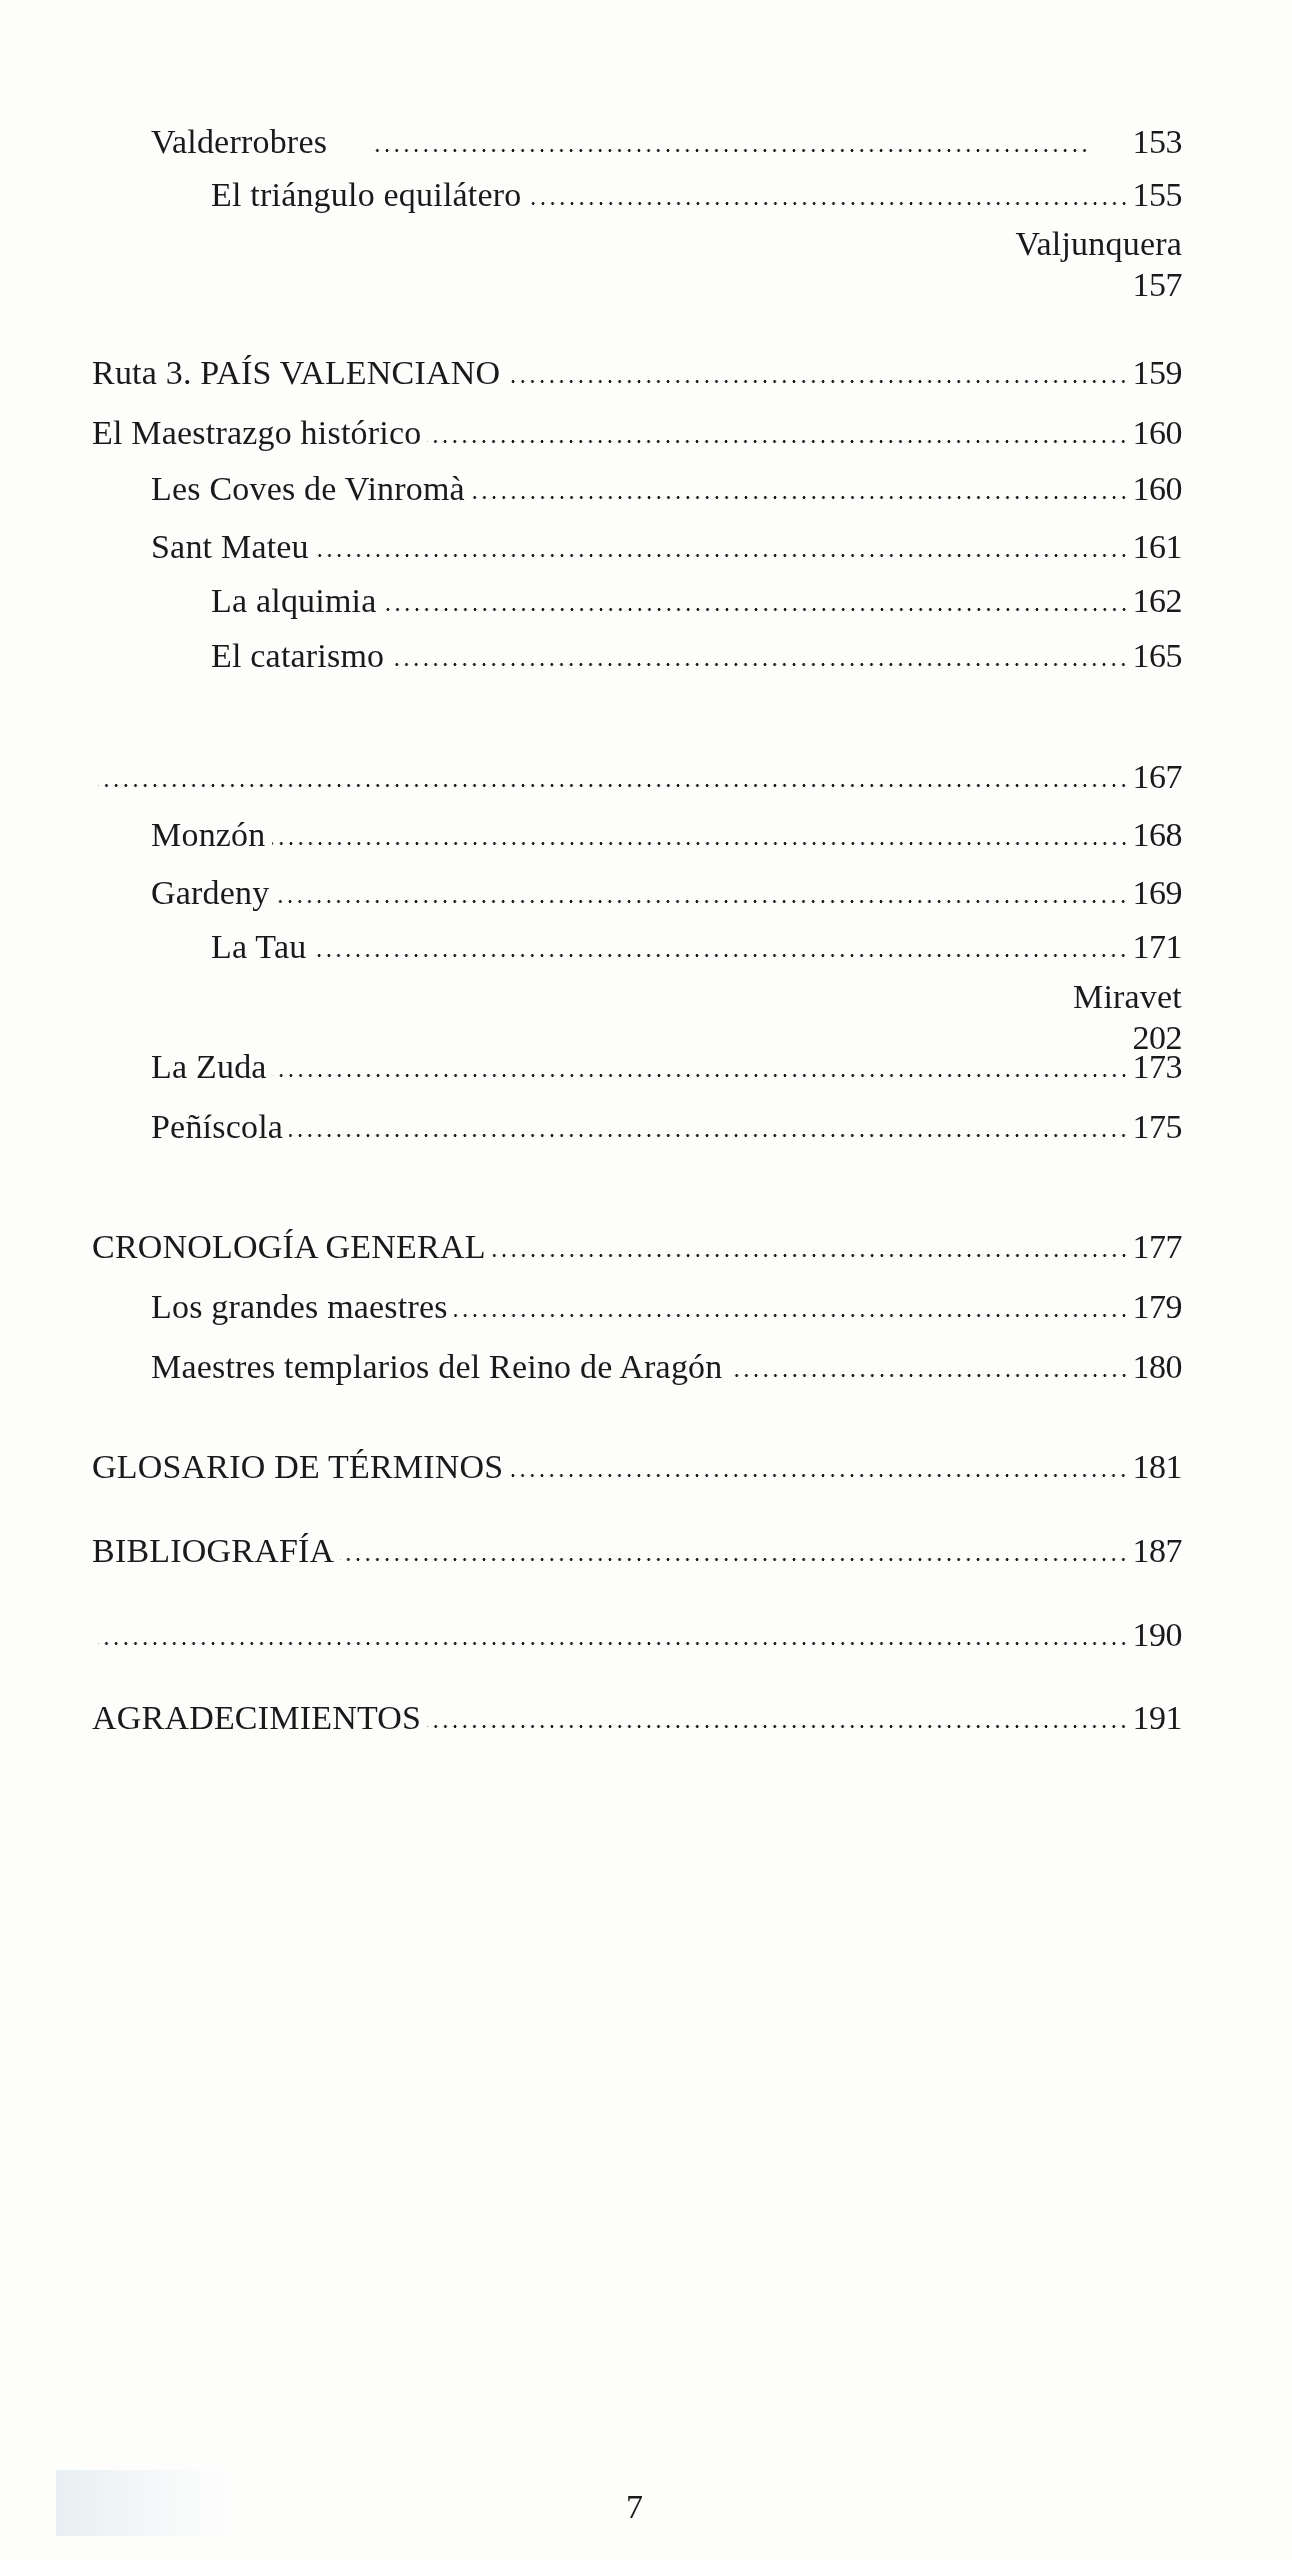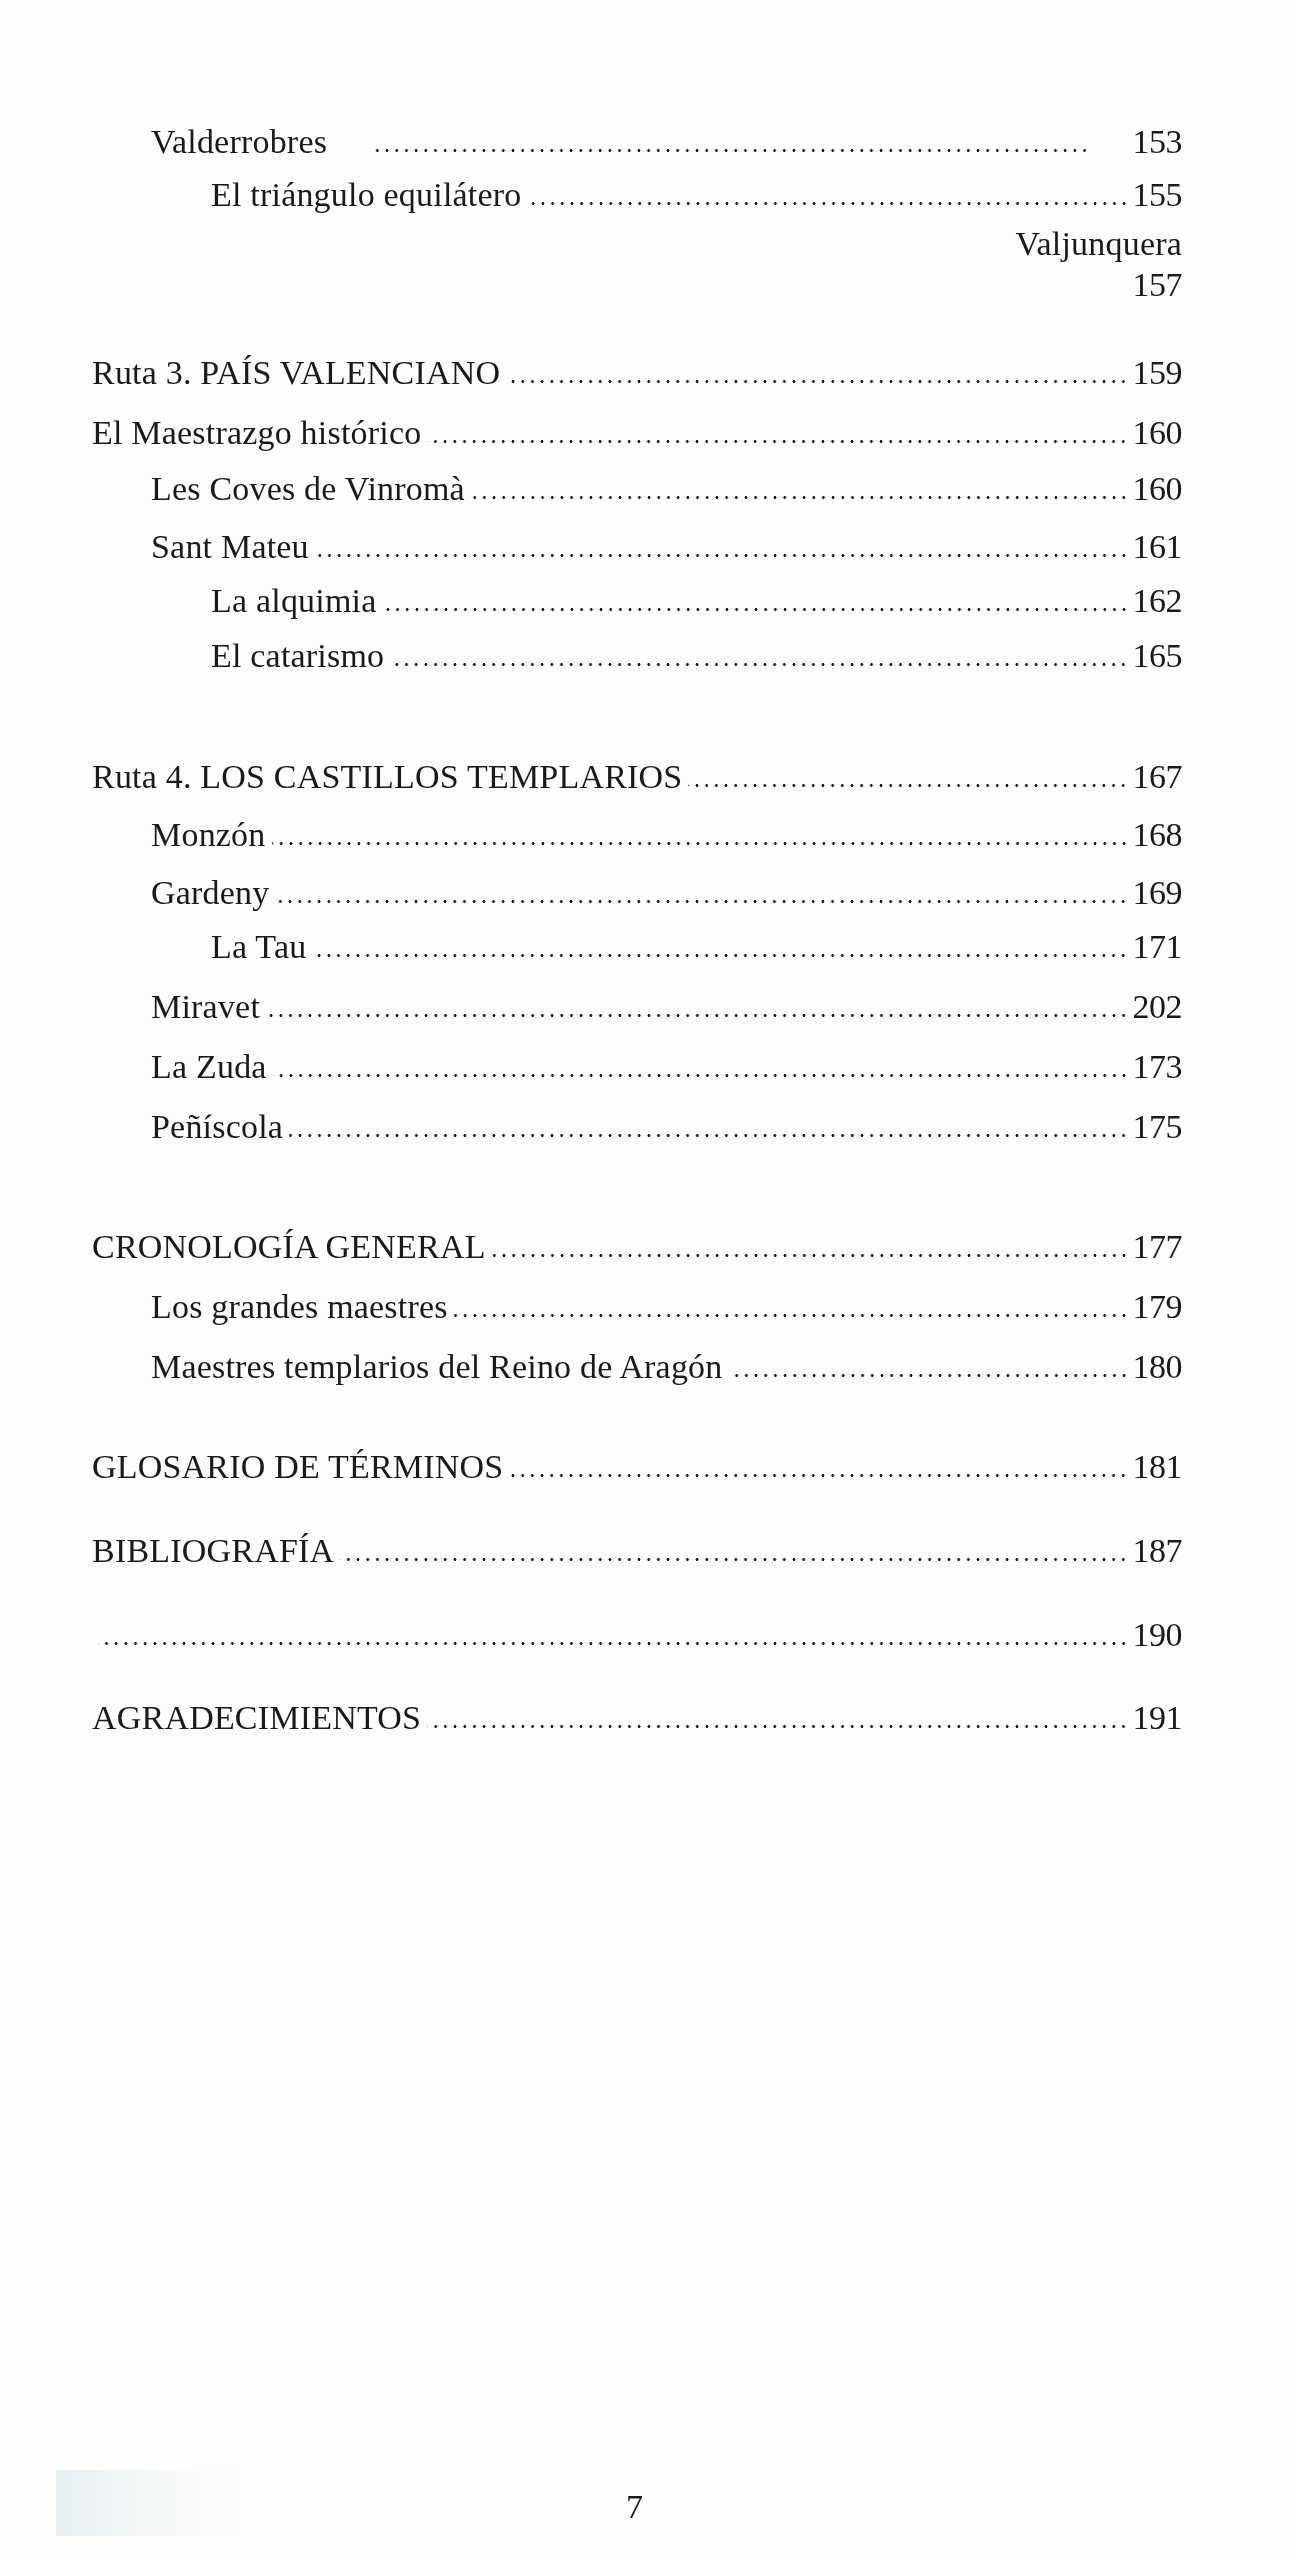--- a/index.html
+++ b/index.html
@@ -117,40 +117,39 @@
         <span class="title">La alquimia</span>
         <span class="leader"></span>
         <span class="pagenum">162</span>
       </div>
       <div class="toc-entry lvl2" style="top: 629px;">
         <span class="title">El catarismo</span>
         <span class="leader"></span>
         <span class="pagenum">165</span>
       </div>
       <div class="toc-entry lvl0" style="top: 750px;">
-        <span class="title">Ruta 4. LOS CASTILLOS TEMPLARIOS</span>
         <span class="leader"></span>
         <span class="pagenum">167</span>
       </div>
       <div class="toc-entry lvl1" style="top: 808px;">
         <span class="title">Monzón</span>
         <span class="leader"></span>
         <span class="pagenum">168</span>
       </div>
       <div class="toc-entry lvl1" style="top: 866px;">
         <span class="title">Gardeny</span>
         <span class="leader"></span>
         <span class="pagenum">169</span>
       </div>
       <div class="toc-entry lvl2" style="top: 920px;">
         <span class="title">La Tau</span>
         <span class="leader"></span>
         <span class="pagenum">171</span>
       </div>
-      <div class="toc-entry lvl1" style="top: 980px;">
+      <div class="toc-entry lvl1" style="top: 980px; flex-direction: column;">
         <span class="title">Miravet</span>
         <span class="leader"></span>
         <span class="pagenum">202</span>
       </div>
       <div class="toc-entry lvl1" style="top: 1040px;">
         <span class="title">La Zuda</span>
         <span class="leader"></span>
         <span class="pagenum">173</span>
       </div>
       <div class="toc-entry lvl1" style="top: 1100px;">

